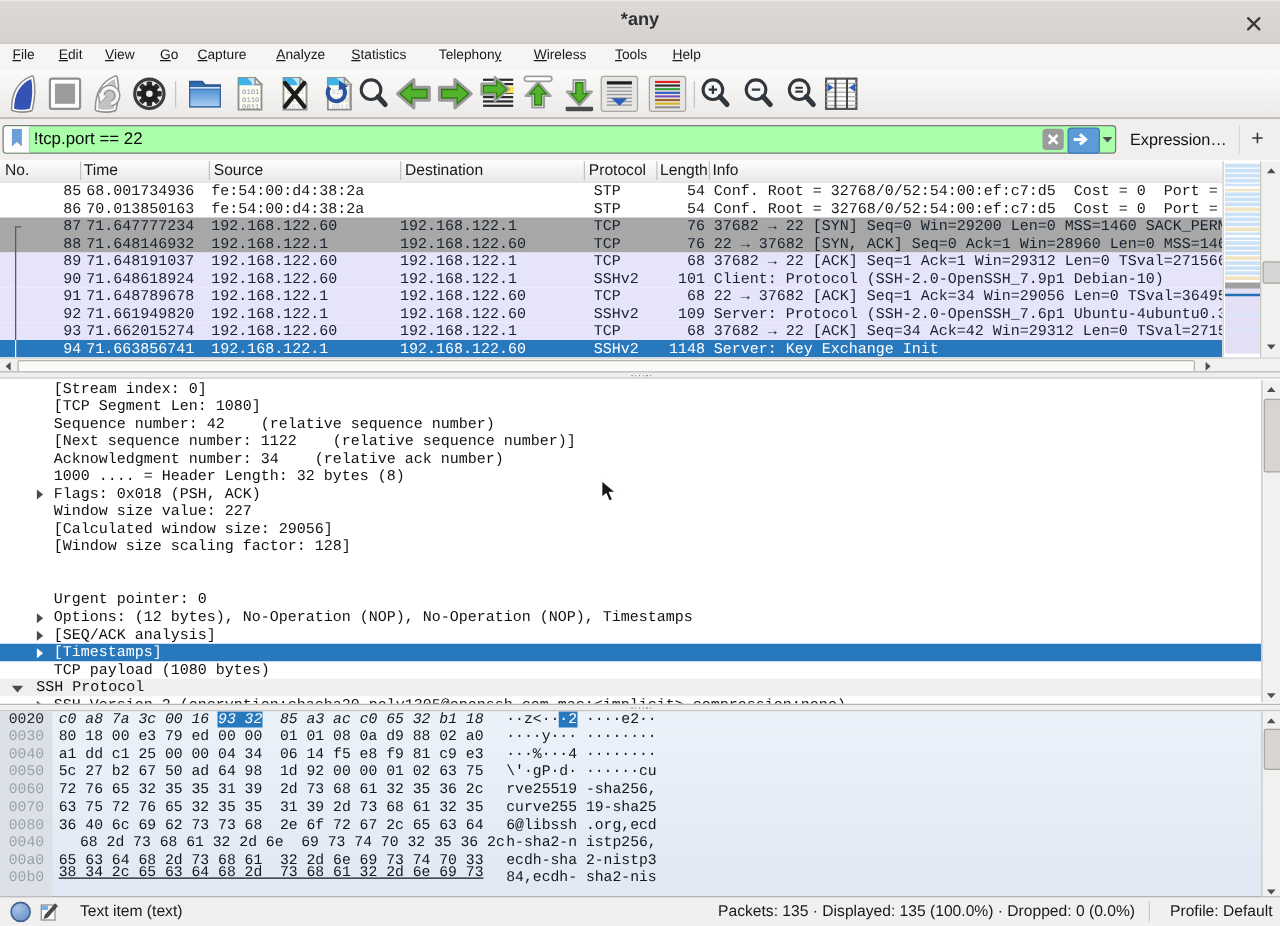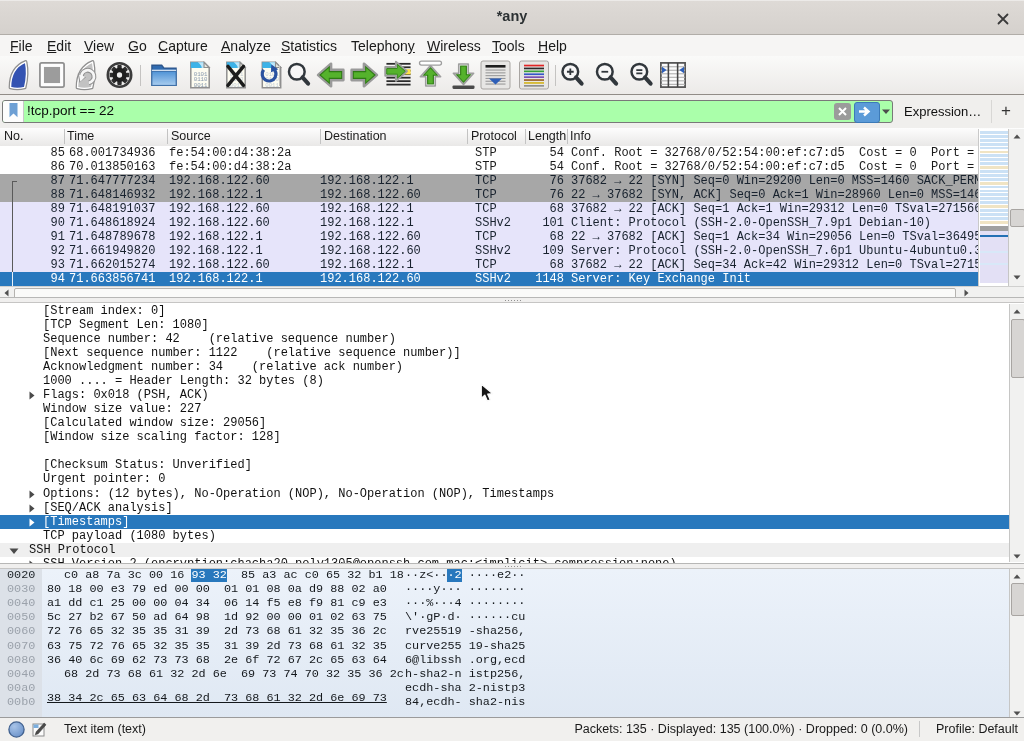--- a/index.html
+++ b/index.html
@@ -16,21 +16,21 @@
 <div id="app">
 
 <div class="abs" style="left:0;top:0;width:1024px;height:34px;background:linear-gradient(#dedad6,#d5d1cd);border-bottom:1px solid #b1ada8;">
   <div class="abs" style="left:0;top:0;width:1024px;height:1px;background:#eceae8;"></div>
   <div class="abs" style="left:0;top:8px;width:1024px;text-align:center;font-size:14.5px;font-weight:bold;color:#2c3133;">*any</div>
   <svg class="abs" style="left:995px;top:11px;" width="16" height="16" viewBox="0 0 16 16">
         <path d="M3.5 3.5 L12.5 12.5 M12.5 3.5 L3.5 12.5" stroke="#3a3a3a" stroke-width="1.8" stroke-linecap="round"></path>
       </svg>
 </div>
 
-<div class="abs" style="left:0;top:35px;width:1024px;height:21px;background:#f6f5f4;font-size:14px;color:#1a1a1a;">
+<div class="abs" style="left:0;top:35px;width:1024px;height:21px;background:#f6f5f4;font-size:11px;color:#1a1a1a;">
   <span class="abs" style="left:10px;top:3px;"><u>F</u>ile</span>
   <span class="abs" style="left:47px;top:3px;"><u>E</u>dit</span>
   <span class="abs" style="left:84px;top:3px;"><u>V</u>iew</span>
   <span class="abs" style="left:128px;top:3px;"><u>G</u>o</span>
   <span class="abs" style="left:158px;top:3px;"><u>C</u>apture</span>
   <span class="abs" style="left:221px;top:3px;"><u>A</u>nalyze</span>
   <span class="abs" style="left:281px;top:3px;"><u>S</u>tatistics</span>
   <span class="abs" style="left:351px;top:3px;">Telephon<u>y</u></span>
   <span class="abs" style="left:427px;top:3px;"><u>W</u>ireless</span>
   <span class="abs" style="left:492px;top:3px;"><u>T</u>ools</span>
@@ -330,21 +330,20 @@
 <div class="drow" style="top:28.66px;color:#111;"><span class="abs" style="left:43px;top:0;">Sequence number: 42    (relative sequence number)</span></div>
 <div class="drow" style="top:42.74px;color:#111;"><span class="abs" style="left:43px;top:0;">[Next sequence number: 1122    (relative sequence number)]</span></div>
 <div class="drow" style="top:56.82px;color:#111;"><span class="abs" style="left:43px;top:0;">Acknowledgment number: 34    (relative ack number)</span></div>
 <div class="drow" style="top:70.90px;color:#111;"><span class="abs" style="left:43px;top:0;">1000 .... = Header Length: 32 bytes (8)</span></div>
 <div class="drow" style="top:84.98px;color:#111;"><svg class="abs" style="left:28px;top:3px;" width="8" height="9" viewBox="0 0 8 9">
           <path d="M1.5 0.5 L6.5 4.5 L1.5 8.5 z" fill="#4a4a4a"></path>
         </svg><span class="abs" style="left:43px;top:0;">Flags: 0x018 (PSH, ACK)</span></div>
 <div class="drow" style="top:99.06px;color:#111;"><span class="abs" style="left:43px;top:0;">Window size value: 227</span></div>
 <div class="drow" style="top:113.14px;color:#111;"><span class="abs" style="left:43px;top:0;">[Calculated window size: 29056]</span></div>
 <div class="drow" style="top:127.22px;color:#111;"><span class="abs" style="left:43px;top:0;">[Window size scaling factor: 128]</span></div>
-<div class="drow" style="top:155.38px;color:#111;"><span class="abs" style="left:43px;top:0;">[Checksum Status: Unverified]</span></div>
 <div class="drow" style="top:169.46px;color:#111;"><span class="abs" style="left:43px;top:0;">Urgent pointer: 0</span></div>
 <div class="drow" style="top:183.54px;color:#111;"><svg class="abs" style="left:28px;top:3px;" width="8" height="9" viewBox="0 0 8 9">
           <path d="M1.5 0.5 L6.5 4.5 L1.5 8.5 z" fill="#4a4a4a"></path>
         </svg><span class="abs" style="left:43px;top:0;">Options: (12 bytes), No-Operation (NOP), No-Operation (NOP), Timestamps</span></div>
 <div class="drow" style="top:197.62px;color:#111;"><svg class="abs" style="left:28px;top:3px;" width="8" height="9" viewBox="0 0 8 9">
           <path d="M1.5 0.5 L6.5 4.5 L1.5 8.5 z" fill="#4a4a4a"></path>
         </svg><span class="abs" style="left:43px;top:0;">[SEQ/ACK analysis]</span></div>
 <div class="drow" style="top:211.70px;background:#2878bd;color:#fff;"><svg class="abs" style="left:28px;top:3px;" width="8" height="9" viewBox="0 0 8 9">
           <path d="M1.5 0.5 L6.5 4.5 L1.5 8.5 z" fill="#fff"></path>
         </svg><span class="abs" style="left:43px;top:0;">[Timestamps]</span></div>
@@ -363,21 +362,21 @@
       </svg>
       <svg class="abs" style="left:2px;top:248px;" width="10" height="10" viewBox="0 0 10 10">
         <path d="M1.5 2.5 L5 6.5 L8.5 2.5 z" fill="#4f4f4f"></path>
       </svg>
       <div class="abs" style="left:1px;top:15px;width:12px;height:57px;background:#d7d5d3;border:1px solid #a8a5a2;border-radius:2px;"></div>
 </div>
 
 <div id="hexpane" class="abs" style="left:0;top:569px;width:1024px;height:149px;background:linear-gradient(#ecf2fa,#dfe8f3);border-bottom:1px solid #9b9b9b;overflow:hidden;box-sizing:border-box;">
   <div class="abs" style="left:0;top:0;width:42px;height:149px;background:#dce1e8;"></div>
 <div class="hexrow" style="left:7px;top:-1.0px;color:#23292e;">0020</div>
-      <div class="hexrow" style="left:64px;top:-1.0px;color:#14181c;">c0 a8 7a 3c 00 16 <span class="hl">93 32</span>  85 a3 ac c0 65 32 b1 18</div>
+      <div class="hexrow" style="left:47px;top:-1.0px;color:#14181c;font-style:italic;">c0 a8 7a 3c 00 16 <span class="hl">93 32</span>  85 a3 ac c0 65 32 b1 18</div>
       <div class="hexrow" style="left:405px;top:-1.0px;color:#14181c;">··z&lt;··<span class="hl">·2</span> ····e2··</div>
 <div class="hexrow" style="left:7px;top:13.1px;color:#9ba2ab;">0030</div>
       <div class="hexrow" style="left:47px;top:13.1px;color:#14181c;">80 18 00 e3 79 ed 00 00  01 01 08 0a d9 88 02 a0</div>
       <div class="hexrow" style="left:405px;top:13.1px;color:#14181c;">····y··· ········</div>
 <div class="hexrow" style="left:7px;top:27.2px;color:#9ba2ab;">0040</div>
       <div class="hexrow" style="left:47px;top:27.2px;color:#14181c;">a1 dd c1 25 00 00 04 34  06 14 f5 e8 f9 81 c9 e3</div>
       <div class="hexrow" style="left:405px;top:27.2px;color:#14181c;">···%···4 ········</div>
 <div class="hexrow" style="left:7px;top:41.3px;color:#9ba2ab;">0050</div>
       <div class="hexrow" style="left:47px;top:41.3px;color:#14181c;">5c 27 b2 67 50 ad 64 98  1d 92 00 00 01 02 63 75</div>
       <div class="hexrow" style="left:405px;top:41.3px;color:#14181c;">\'·gP·d· ······cu</div>
@@ -387,20 +386,21 @@
 <div class="hexrow" style="left:7px;top:69.5px;color:#9ba2ab;">0070</div>
       <div class="hexrow" style="left:47px;top:69.5px;color:#14181c;">63 75 72 76 65 32 35 35  31 39 2d 73 68 61 32 35</div>
       <div class="hexrow" style="left:405px;top:69.5px;color:#14181c;">curve255 19-sha25</div>
 <div class="hexrow" style="left:7px;top:83.6px;color:#9ba2ab;">0080</div>
       <div class="hexrow" style="left:47px;top:83.6px;color:#14181c;">36 40 6c 69 62 73 73 68  2e 6f 72 67 2c 65 63 64</div>
       <div class="hexrow" style="left:405px;top:83.6px;color:#14181c;">6@libssh .org,ecd</div>
 <div class="hexrow" style="left:7px;top:97.7px;color:#9ba2ab;">0040</div>
       <div class="hexrow" style="left:64px;top:97.7px;color:#14181c;">68 2d 73 68 61 32 2d 6e  69 73 74 70 32 35 36 2c</div>
       <div class="hexrow" style="left:405px;top:97.7px;color:#14181c;">h-sha2-n istp256,</div>
 <div class="hexrow" style="left:7px;top:111.8px;color:#9ba2ab;">00a0</div>
+      <div class="hexrow" style="left:47px;top:111.8px;color:#14181c;">65 63 64 68 2d 73 68 61  32 2d 6e 69 73 74 70 33</div>
       <div class="hexrow" style="left:405px;top:111.8px;color:#14181c;">ecdh-sha 2-nistp3</div>
 <div class="hexrow" style="left:7px;top:125.9px;color:#9ba2ab;">00b0</div>
       <div class="hexrow" style="left:47px;top:122px;color:#14181c;text-decoration:underline;">38 34 2c 65 63 64 68 2d  73 68 61 32 2d 6e 69 73</div>
       <div class="hexrow" style="left:405px;top:125.9px;color:#14181c;">84,ecdh- sha2-nis</div>
 </div>
 
 <div class="abs" style="left:0;top:563px;width:1024px;height:6px;background:#f0efee;border-top:1px solid #b7b7b6;border-bottom:1px solid #c6c5c4;box-sizing:border-box;">
       <div class="abs" style="left:505px;top:2px;width:17px;height:1px;background:repeating-linear-gradient(90deg,#909090 0 1px,rgba(0,0,0,0) 1px 3px);"></div>
     </div>
 

